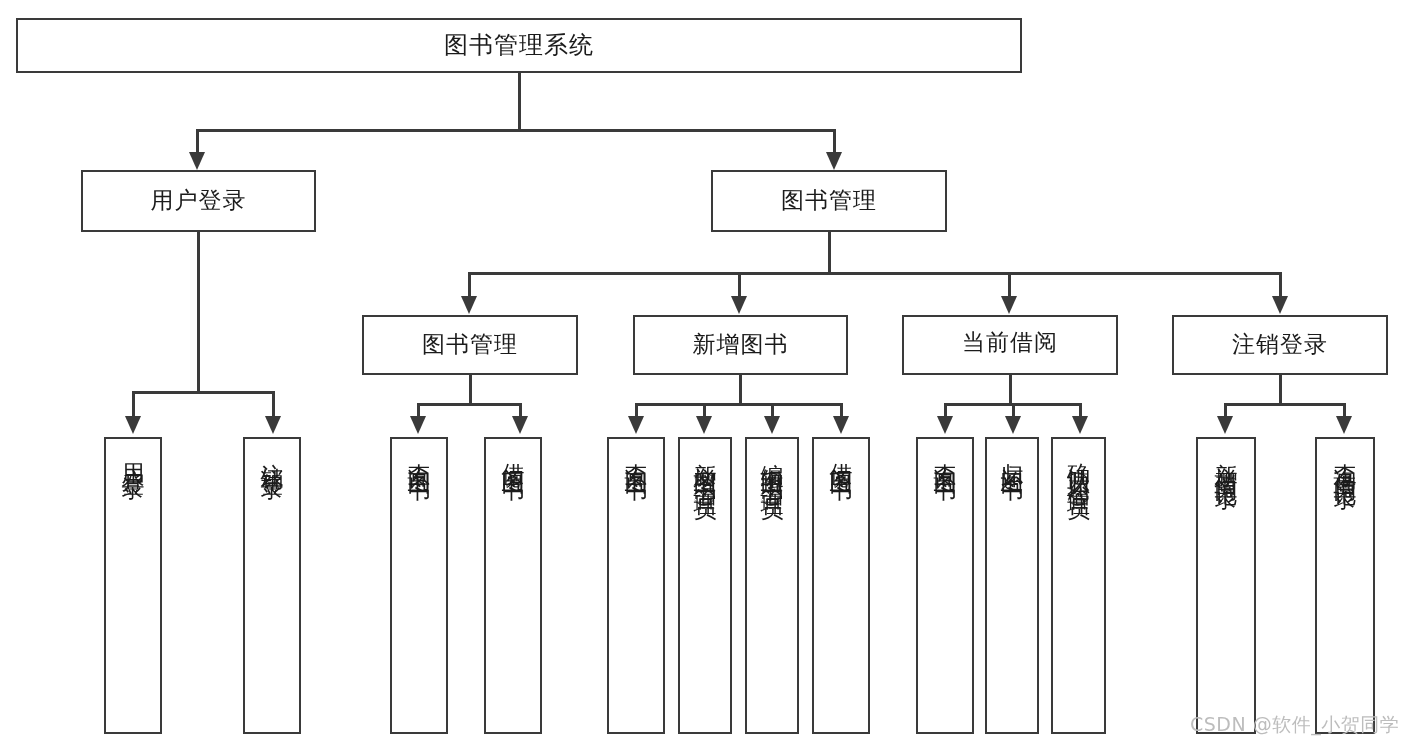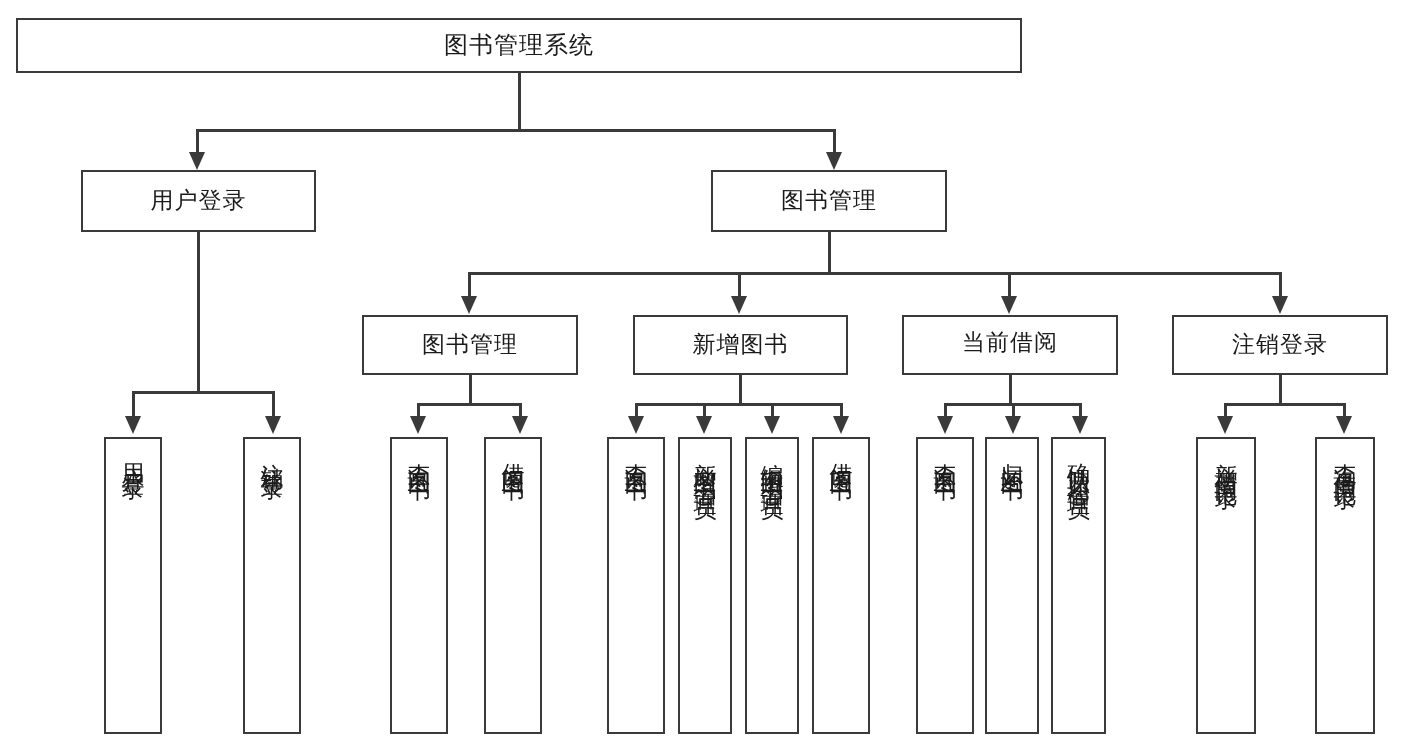--- a/index.html
+++ b/index.html
@@ -220,14 +220,15 @@
   </div>
 
   <div class="node vertical" style="left:1196px; top:437px; width:60px; height:297px;">
     <span class="vtext">新增借阅记录</span>
   </div>
 
   <div class="node vertical" style="left:1315px; top:437px; width:60px; height:297px;">
     <span class="vtext">查询借阅记录</span>
   </div>
 
+  <div id="watermark" style="left:1190px; top:712px;">CSDN @软件_小贺同学</div>
 
 </div>
 
 </body></html>

